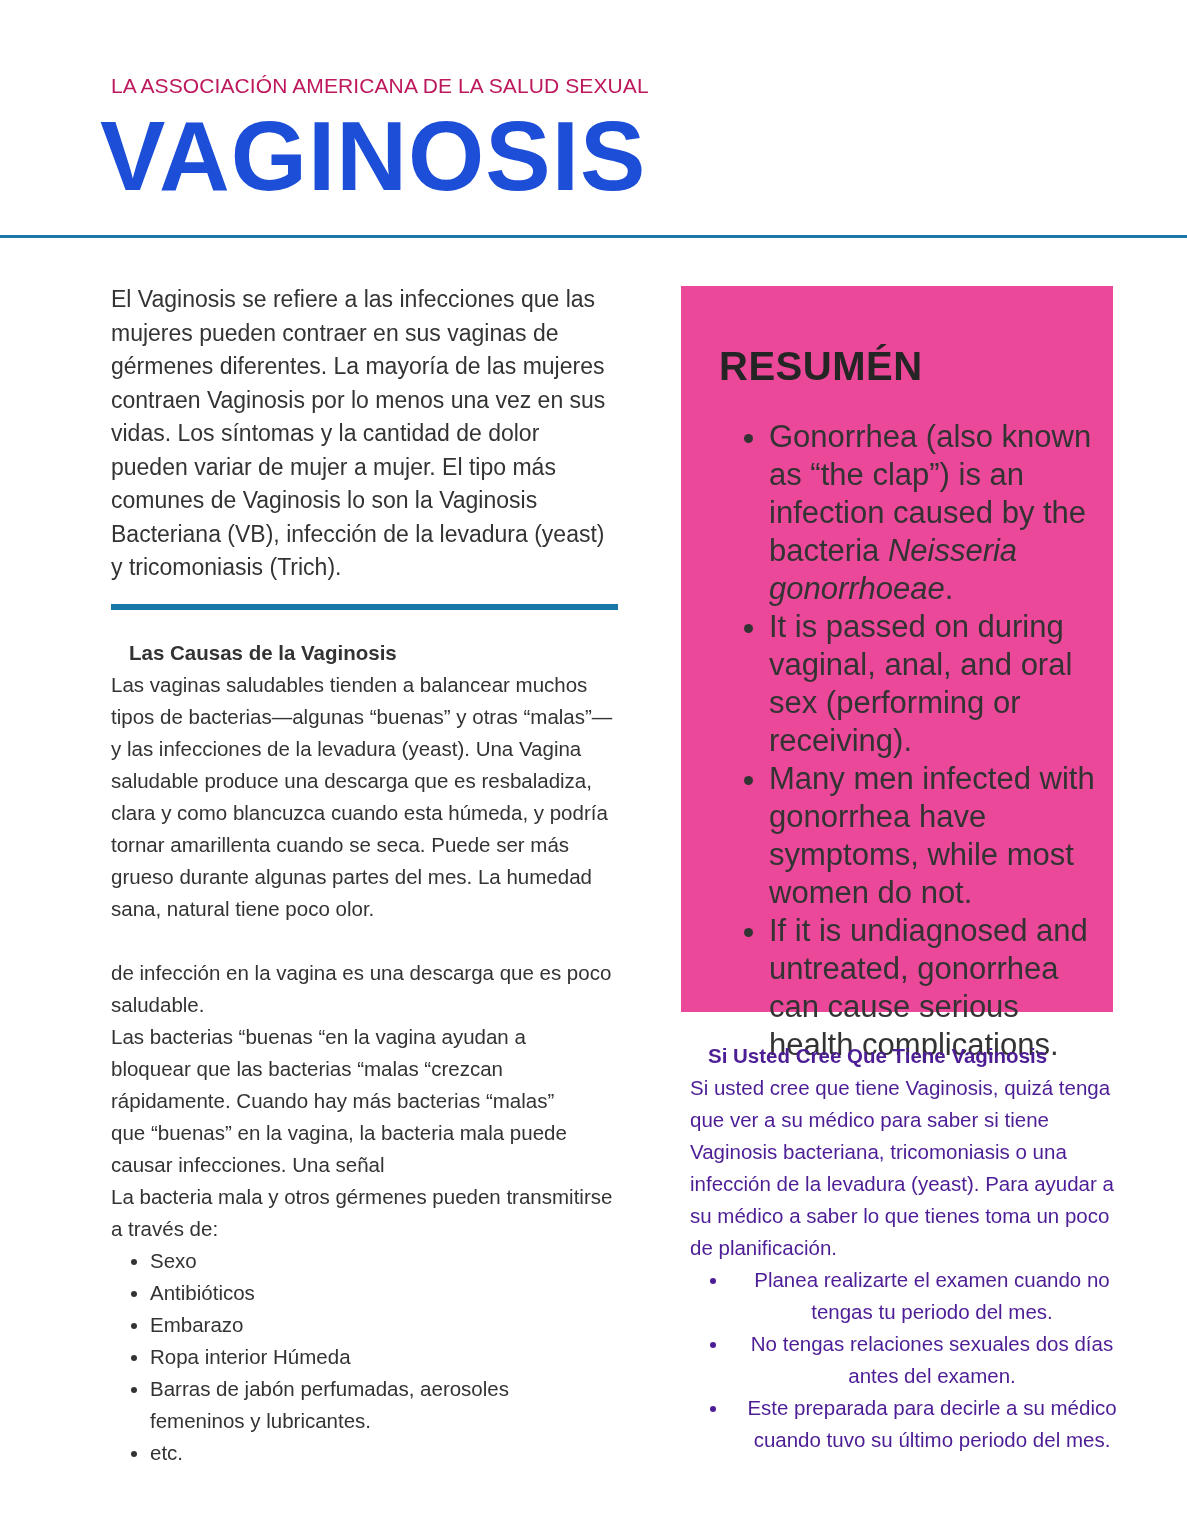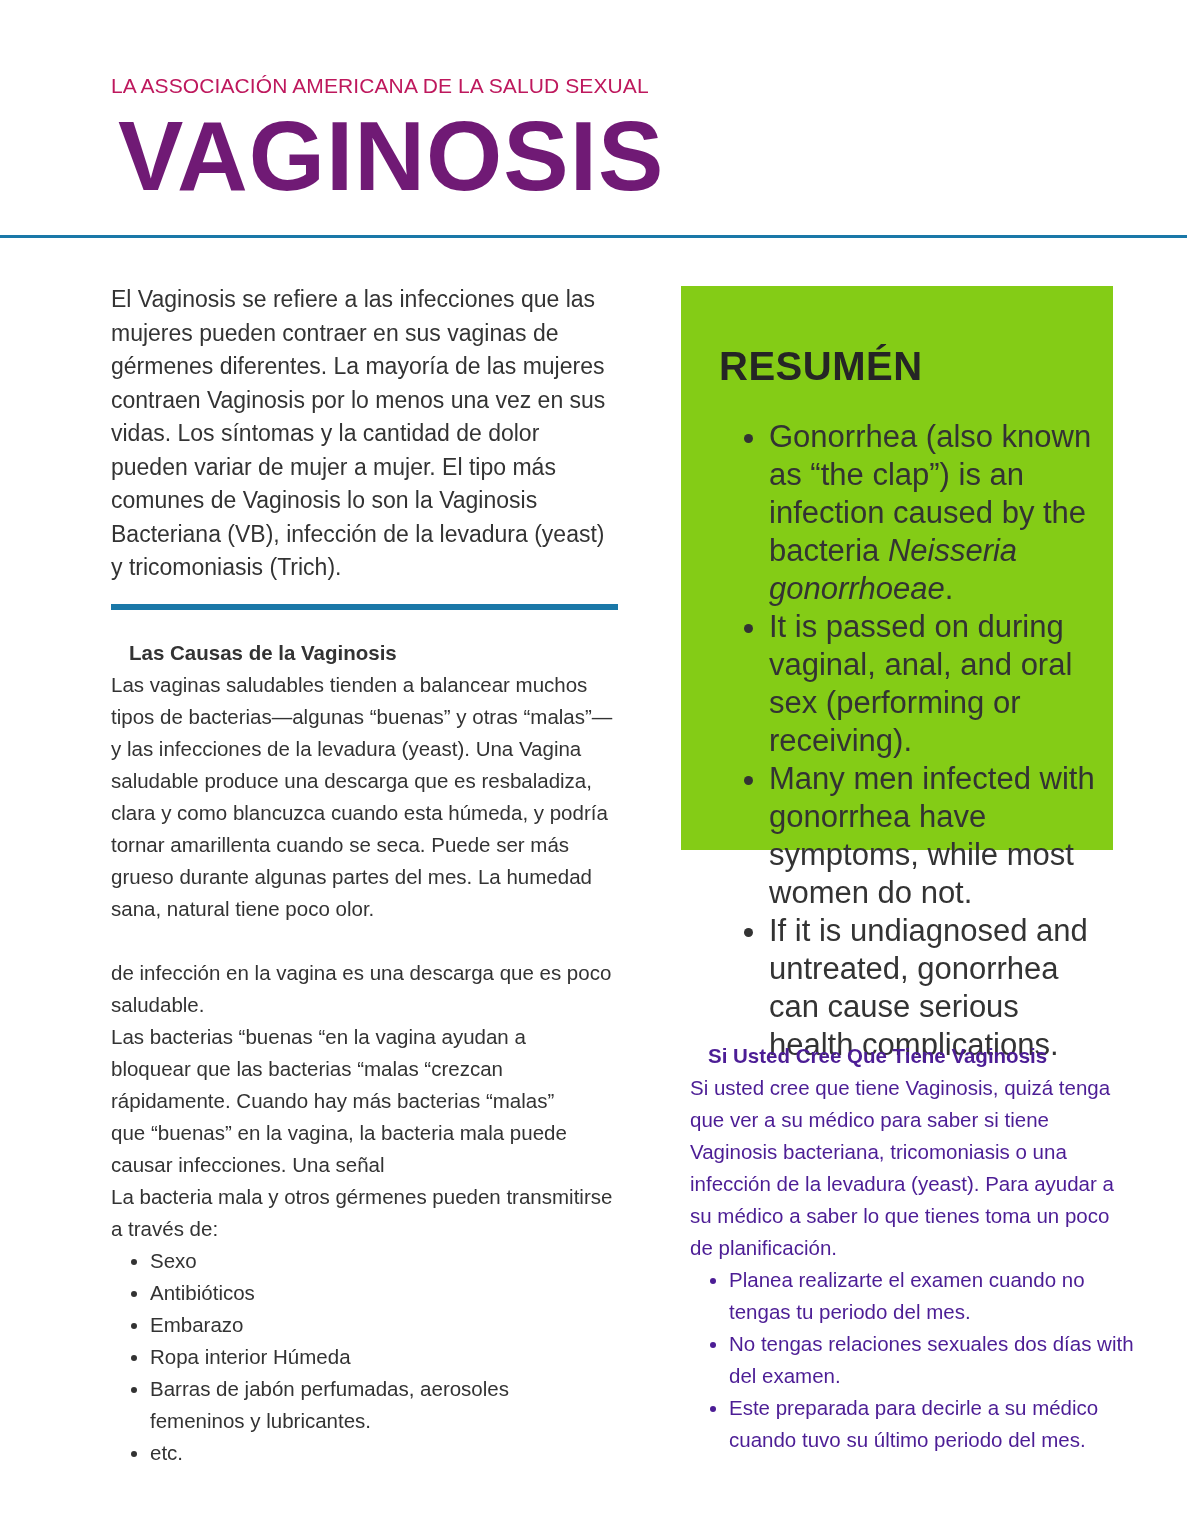--- a/index.html
+++ b/index.html
@@ -5,59 +5,59 @@
   html, body { margin: 0; padding: 0; }
   body {
     width: 1187px; height: 1536px; background: #ffffff; position: relative; overflow: hidden;
     font-family: "Liberation Sans", "DejaVu Sans", sans-serif; color: #333333;
   }
   .org {
     position: absolute; left: 111px; top: 74px;
     font-size: 21px; letter-spacing: 0.1px; color: #be185d;
   }
   .title {
-    position: absolute; left: 118px; top: 100px;
-    font-size: 98px; font-weight: bold; color: #701a75; letter-spacing: 1px; line-height: 1.15;
+    position: absolute; left: 100px; top: 100px;
+    font-size: 98px; font-weight: bold; color: #1d4ed8; letter-spacing: 1px; line-height: 1.15;
   }
   .header-rule {
     position: absolute; left: 0; top: 235px; width: 1187px; height: 3px; background: #1a78a8;
   }
   .left-col { position: absolute; left: 111px; width: 510px; }
   .intro {
     top: 283px; font-size: 23px; line-height: 33.5px; color: #333;
   }
   .divider {
     position: absolute; left: 111px; top: 604px; width: 507px; height: 6px; background: #1a78a8;
   }
   .causes { top: 637px; font-size: 20.5px; line-height: 32px; color: #333; }
   .sec-head { font-weight: bold; margin-left: 18px; }
   .para { margin: 0; }
   .gap { height: 32px; }
   ul.bul { margin: 0; padding-left: 39px; list-style: disc; }
   ul.bul li { padding-left: 0; }
 
   .summary {
-    position: absolute; left: 681px; top: 286px; width: 432px; height: 564px;
-    background: #84cc16;
+    position: absolute; left: 681px; top: 286px; width: 432px; height: 726px;
+    background: #ec4899;
   }
   .summary h2 {
     position: absolute; left: 38px; top: 58px; margin: 0;
     font-size: 40px; font-weight: bold; color: #252525; letter-spacing: 0.5px;
   }
   .summary ul {
     position: absolute; left: 48px; top: 132px; width: 340px; margin: 0;
     padding-left: 40px; font-size: 31px; line-height: 38px; color: #333;
   }
   .summary em { font-style: italic; }
 
   .right-text {
     position: absolute; left: 690px; top: 1040px; width: 445px;
     font-size: 20.5px; line-height: 32px; color: #4c1d95;
   }
-  .right-text ul.bul { padding-left: 39px; }
+  .right-text ul.bul { padding-left: 39px; text-align: center; }
 </style>
 </head>
 <body>
 
 <div class="org">LA ASSOCIACIÓN AMERICANA DE LA SALUD SEXUAL</div>
 <div class="title">VAGINOSIS</div>
 <div class="header-rule"></div>
 
 <div class="left-col intro">
   <p class="para">El Vaginosis se refiere a las infecciones que las mujeres pueden contraer en sus vaginas de gérmenes diferentes. La mayoría de las mujeres contraen Vaginosis por lo menos una vez en sus vidas. Los síntomas y la cantidad de dolor pueden variar de mujer a mujer. El tipo más comunes de Vaginosis lo son la Vaginosis Bacteriana (VB), infección de la levadura (yeast) y tricomoniasis (Trich).</p>
@@ -90,16 +90,16 @@
     <li>Many men infected with gonorrhea have symptoms, while most women do not.</li>
     <li>If it is undiagnosed and untreated, gonorrhea can cause serious health complications.</li>
   </ul>
 </div>
 
 <div class="right-text">
   <div class="sec-head">Si Usted Cree Que Tiene Vaginosis</div>
   <p class="para">Si usted cree que tiene Vaginosis, quizá tenga que ver a su médico para saber si tiene Vaginosis bacteriana, tricomoniasis o una infección de la levadura (yeast). Para ayudar a su médico a saber lo que tienes toma un poco de planificación.</p>
   <ul class="bul">
     <li>Planea realizarte el examen cuando no tengas tu periodo del mes.</li>
-    <li>No tengas relaciones sexuales dos días with del examen.</li>
+    <li>No tengas relaciones sexuales dos días antes del examen.</li>
     <li>Este preparada para decirle a su médico cuando tuvo su último periodo del mes.</li>
   </ul>
 </div>
 
 </body></html>

